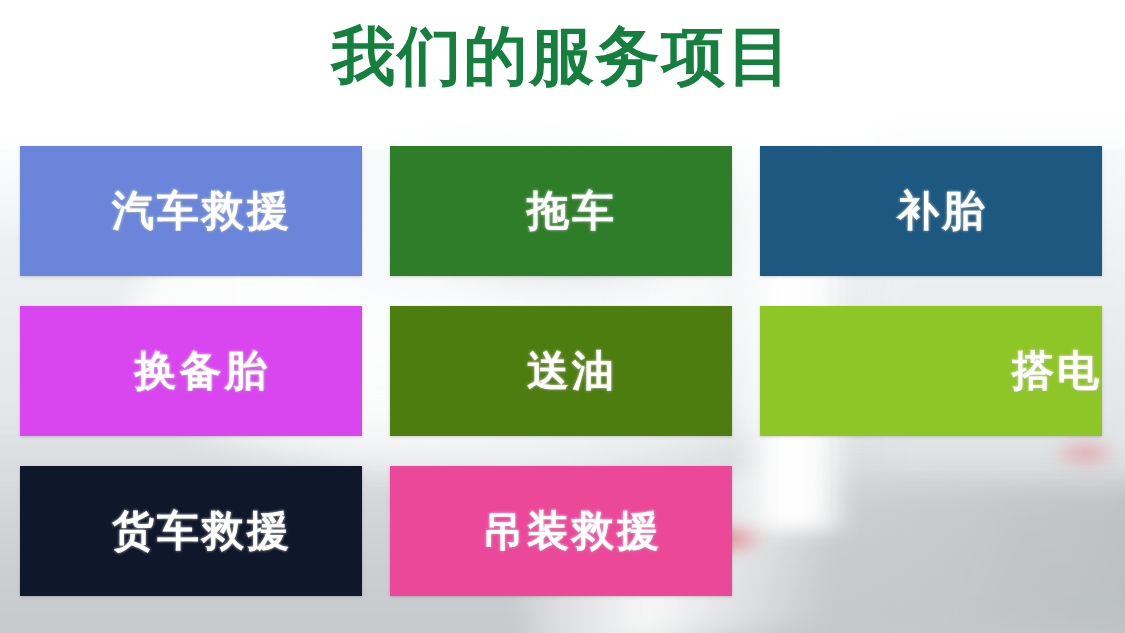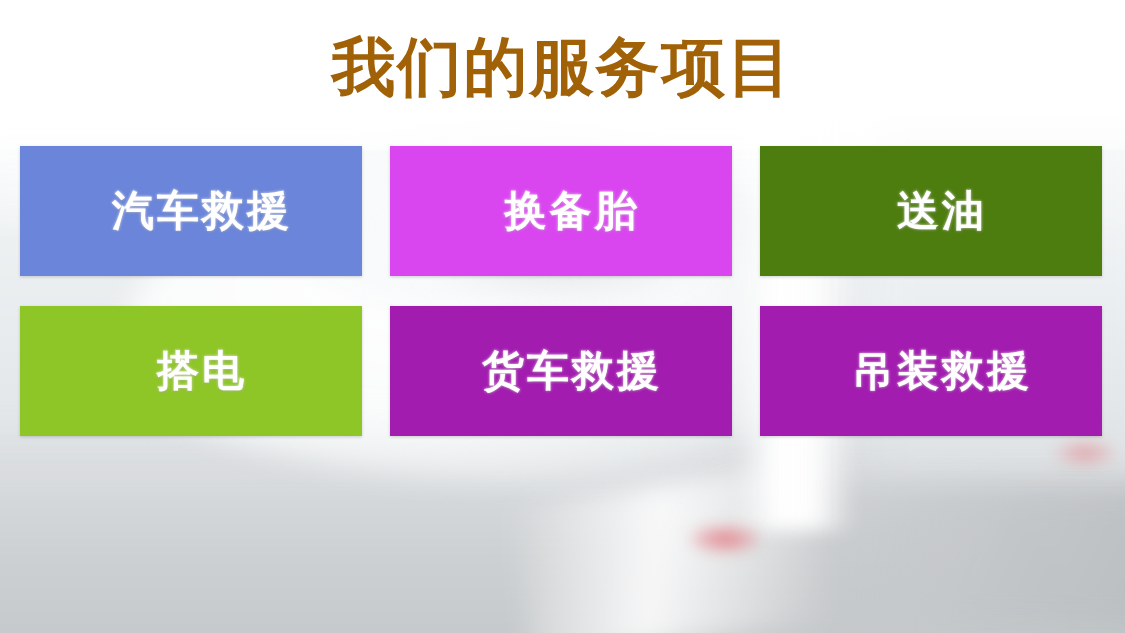--- a/index.html
+++ b/index.html
@@ -220,36 +220,42 @@
     <div class="bg-car-body"></div>
     <div class="bg-car-roof"></div>
     <div class="bg-glass"></div>
     <div class="bg-pillar"></div>
     <div class="bg-right-panel"></div>
     <div class="bg-taillight"></div>
     <div class="bg-taillight-2"></div>
     <div class="bg-header-wash"></div>
   </div>
 
-  <div class="title" style="color: #a16207; margin-top: 11px;">我们的服务项目</div>
+  <div class="title" style="color: #15803d;">我们的服务项目</div>
 
   <div class="grid">
     <div class="tile" style="background-color: rgb(106, 133, 217);">
       <span class="tile-label">汽车救援</span>
     </div>
+    <div class="tile" style="background-color: rgb(46, 125, 41);">
+      <span class="tile-label">拖车</span>
+    </div>
+    <div class="tile" style="background-color: rgb(29, 88, 128);">
+      <span class="tile-label">补胎</span>
+    </div>
     <div class="tile" style="background-color: #d946ef;">
       <span class="tile-label">换备胎</span>
     </div>
     <div class="tile" style="background-color: #4d7c0f;">
       <span class="tile-label">送油</span>
     </div>
-    <div class="tile" style="background-color: rgb(142, 197, 39);">
+    <div class="tile" style="background-color: rgb(142, 197, 39); justify-content: flex-end;">
       <span class="tile-label">搭电</span>
     </div>
-    <div class="tile" style="background-color: #a21caf;">
+    <div class="tile" style="background-color: #0f172a;">
       <span class="tile-label">货车救援</span>
     </div>
-    <div class="tile" style="background-color: #a21caf; align-items: center;">
+    <div class="tile" style="background-color: #ec4899; align-items: center;">
       <span class="tile-label">吊装救援</span>
     </div>
   </div>
 
 </div>
 
 </body></html>

